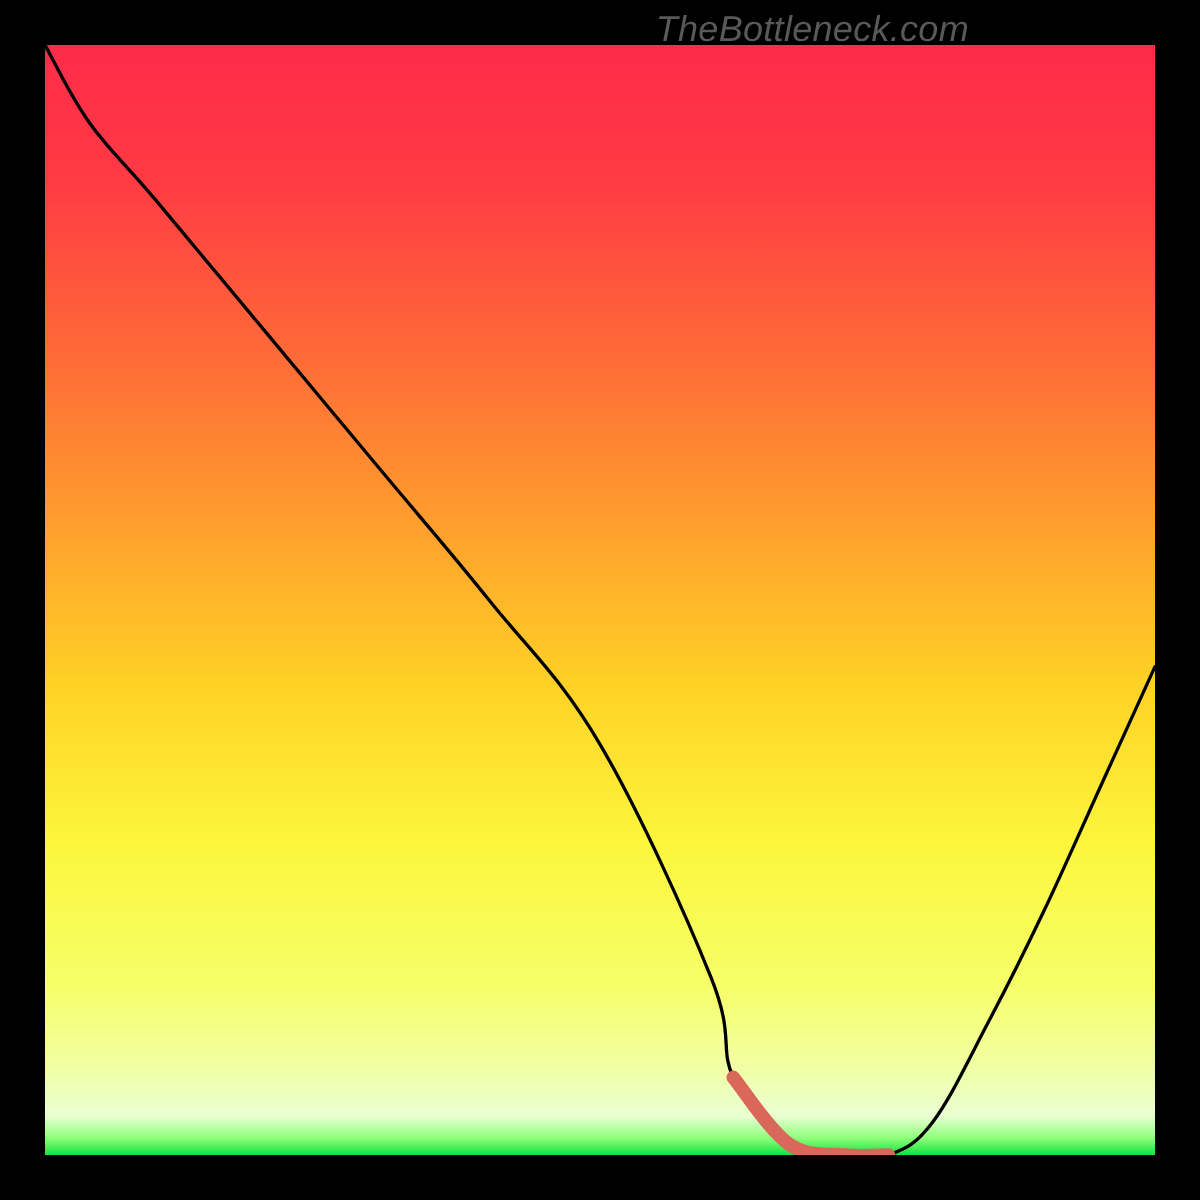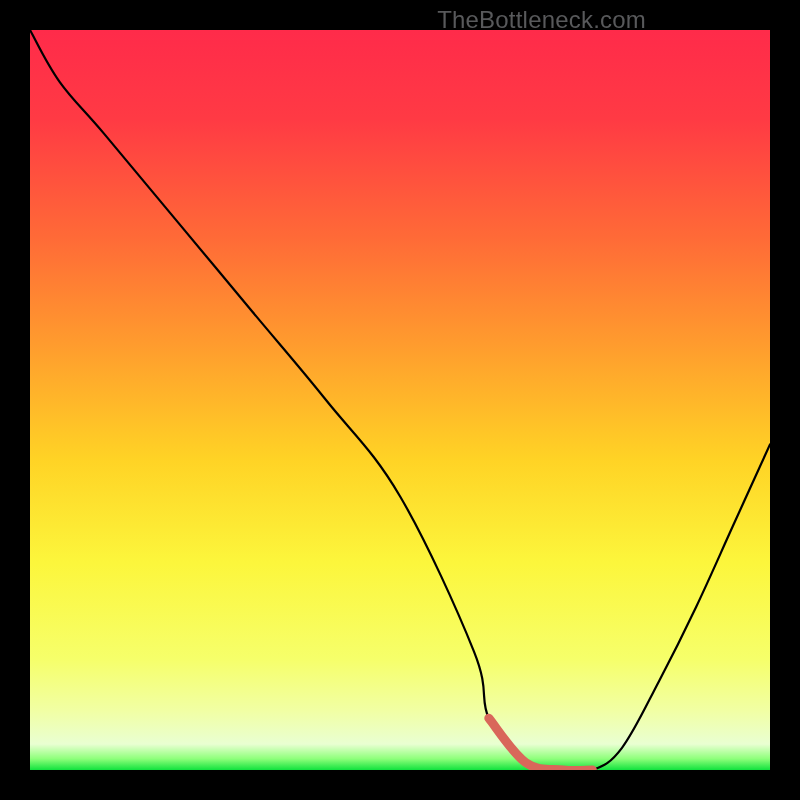--- a/index.html
+++ b/index.html
@@ -8,20 +8,21 @@
     width: 800px;
     height: 800px;
     background: #000;
     overflow: hidden;
   }
   .frame {
     position: relative;
     width: 660px;
     height: 800px;
     background: #000;
+    font-style: italic;
   }
   .watermark {
     position: absolute;
     top: 6px;
     right: 14px;
     font-family: Arial, Helvetica, sans-serif;
     font-size: 24px;
     font-weight: 500;
     color: #58595b;
     letter-spacing: 0.2px;

